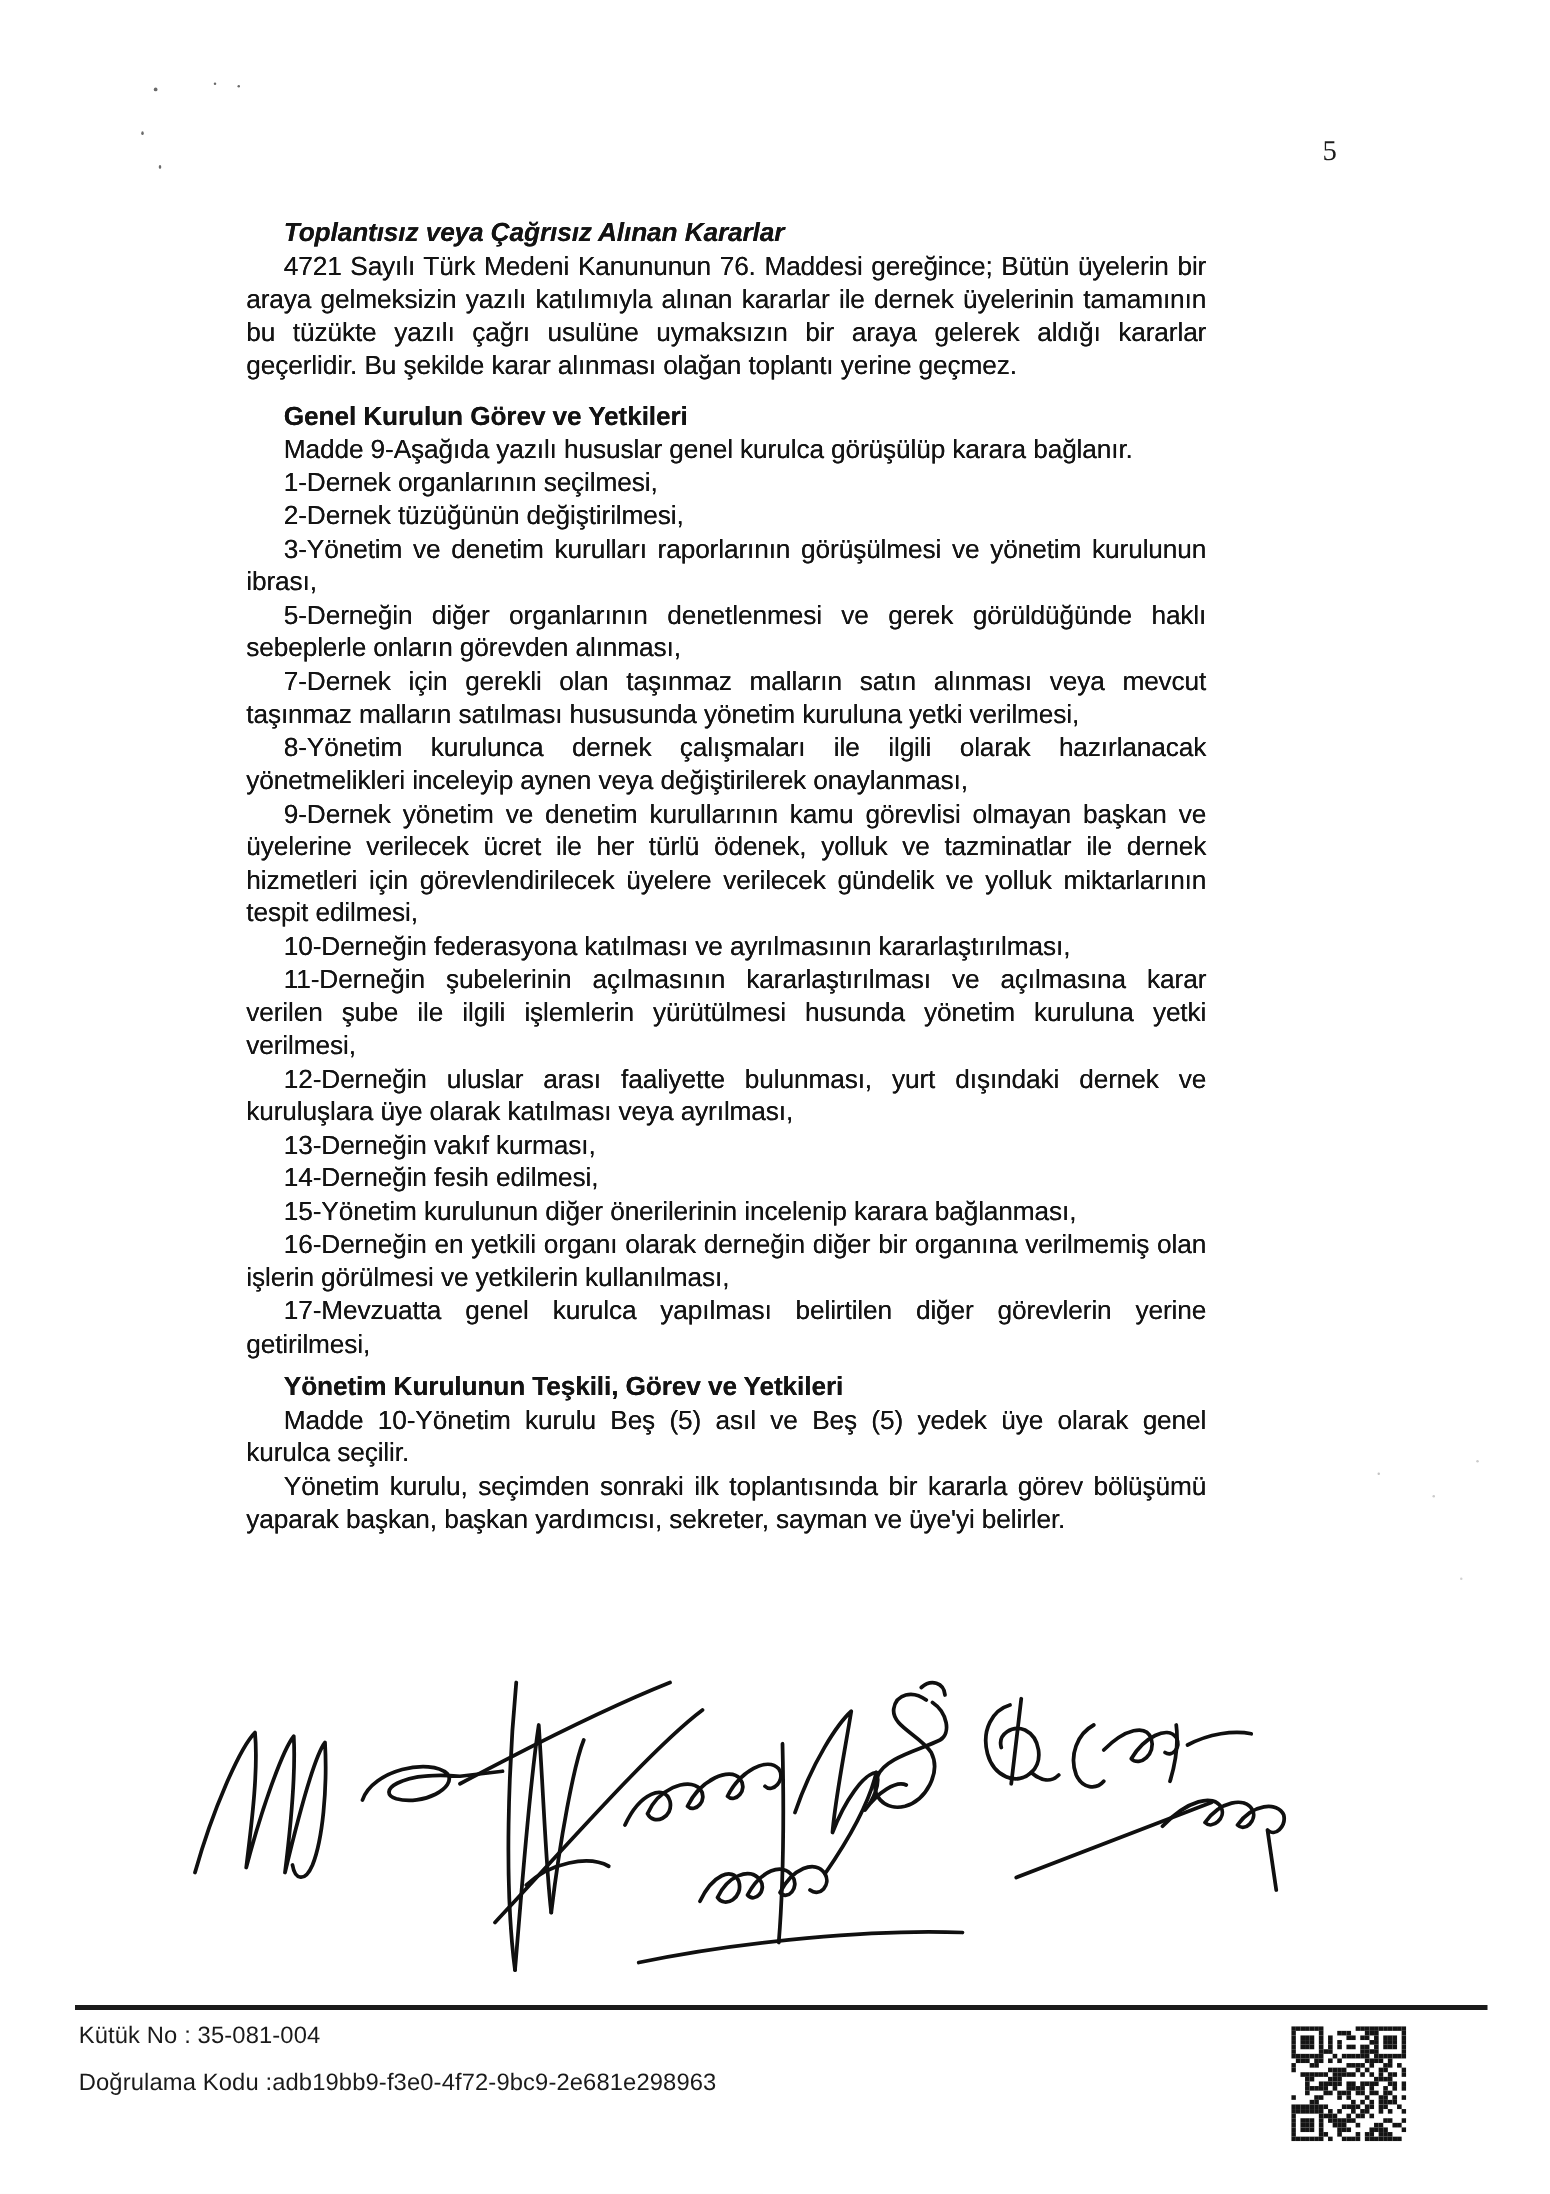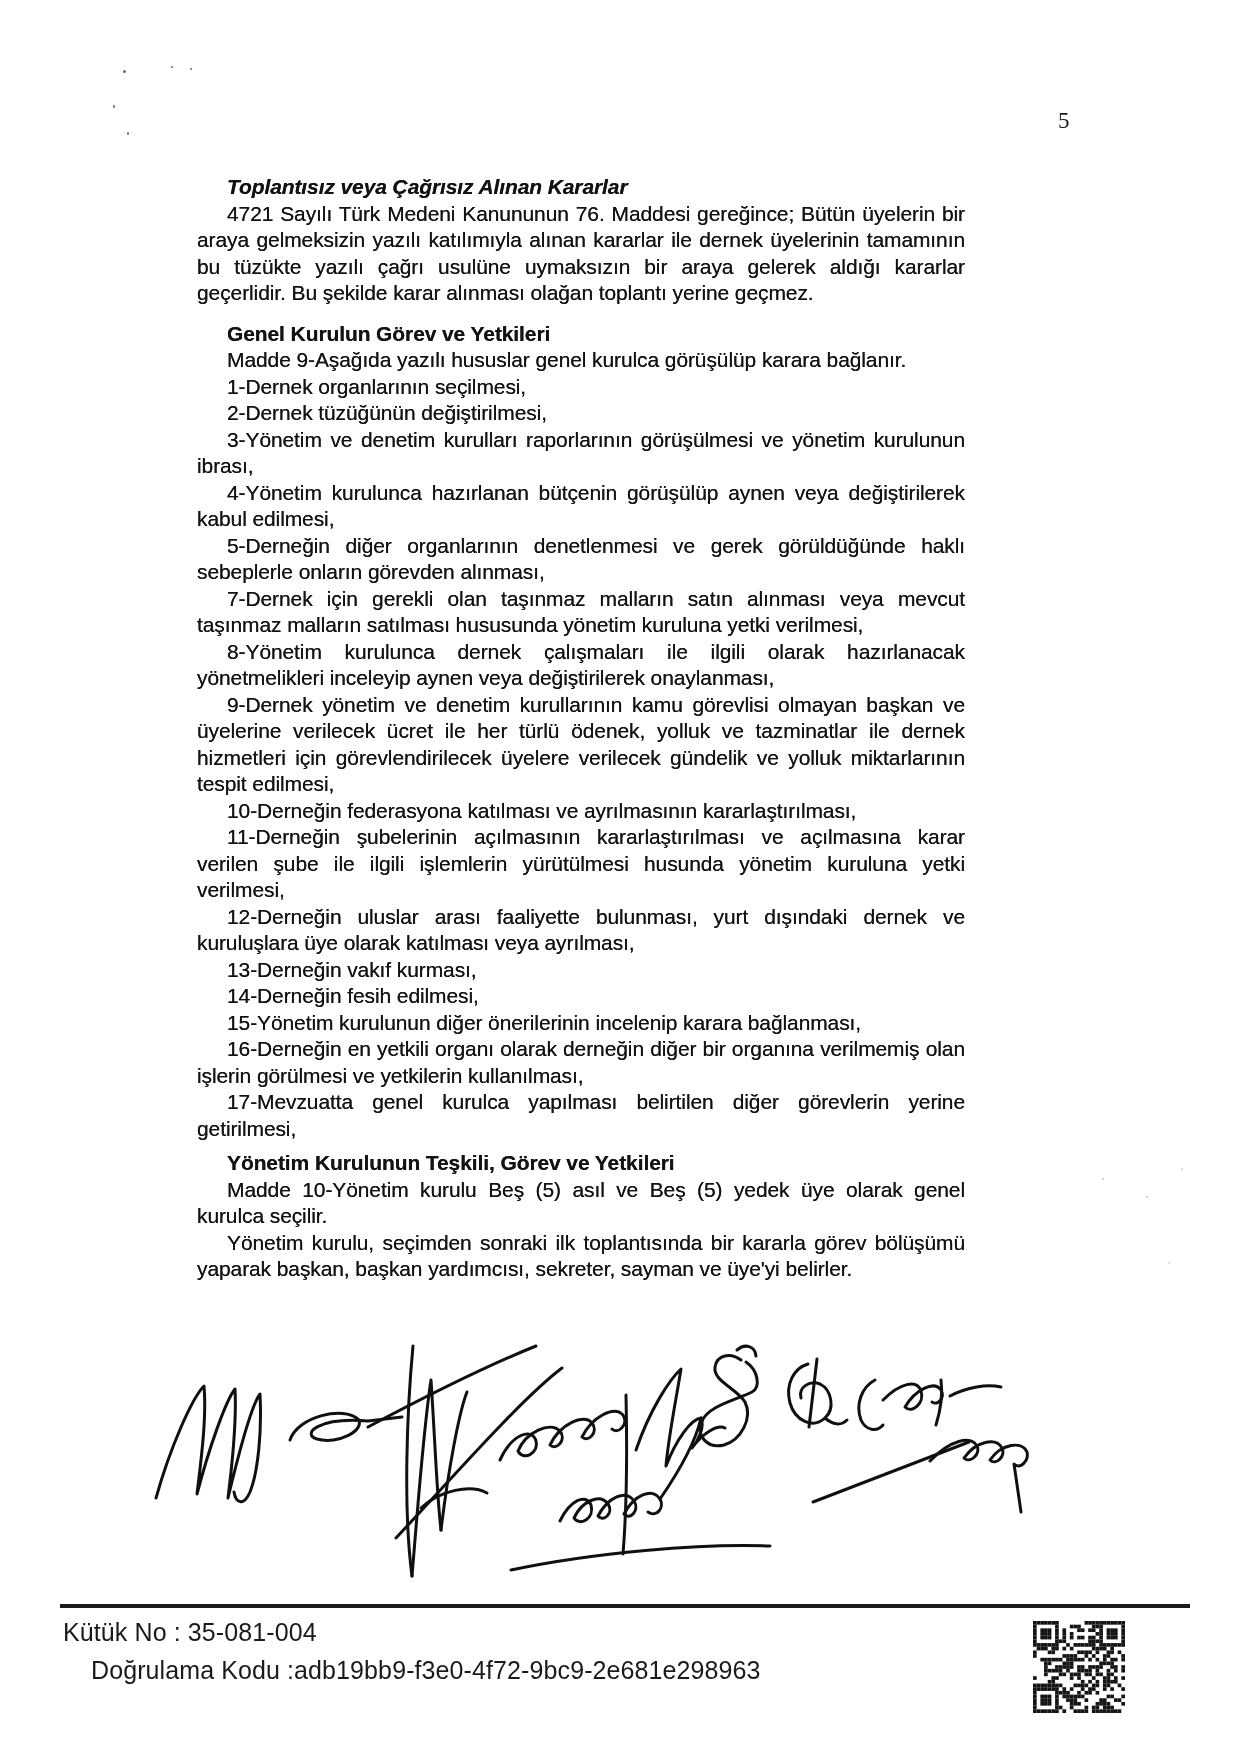--- a/index.html
+++ b/index.html
@@ -25,23 +25,23 @@
   }
   .content p{margin:0;text-indent:30px;}
   .heading{font-weight:bold;text-align:left;}
   .heading.it{font-style:italic;}
   .gap-genel{margin-top:14px !important;}
   .gap-yonetim{margin-top:8px !important;}
   b{font-weight:normal;}
   .signatures{position:absolute;left:140px;top:1340px;width:900px;height:250px;}
   .signatures path{fill:none;stroke:#101010;stroke-width:3;stroke-linecap:round;stroke-linejoin:round;}
   .footer-rule{position:absolute;left:60px;top:1604px;width:1130px;height:4px;background:#1b1b1b;}
-  .footer-line{position:absolute;left:63px;font-size:25px;color:#1a1a1a;letter-spacing:0.1px;}
+  .footer-line{position:absolute;left:63px;font-size:19px;color:#1a1a1a;letter-spacing:0.1px;}
   .fl1{top:1618px;}
-  .fl2{top:1656px;margin-left:28px;}
+  .fl2{top:1656px;}
   .fl3{top:1694px;}
   .qr{position:absolute;left:1033px;top:1621px;width:92px;height:92px;}
   .qr rect{fill:#141414;}
 </style>
 </head>
 <body>
 
 <div class="page">
 
   <span class="speck" style="left:123px;top:70px;width:3px;height:3px;"></span>
@@ -58,21 +58,20 @@
 
   <div class="content">
     <p class="heading it">Toplantısız veya Çağrısız Alınan Kararlar</p>
     <p>4721 Sayılı Türk Medeni Kanununun 76. Maddesi gereğince; Bütün üyelerin bir araya gelmeksizin yazılı katılımıyla alınan kararlar ile dernek üyelerinin tamamının bu tüzükte yazılı çağrı usulüne uymaksızın bir araya gelerek aldığı kararlar geçerlidir.  Bu şekilde karar alınması olağan toplantı yerine geçmez.</p>
 
     <p class="heading gap-genel">Genel Kurulun Görev ve Yetkileri</p>
     <p><b>Madde 9</b><span>-Aşağıda yazılı hususlar genel kurulca görüşülüp karara bağlanır.</span></p>
     <p>1-Dernek organlarının seçilmesi,</p>
     <p>2-Dernek tüzüğünün değiştirilmesi,</p>
     <p>3-Yönetim ve denetim kurulları raporlarının görüşülmesi ve yönetim kurulunun ibrası,</p>
-    <p>4-Yönetim kurulunca hazırlanan bütçenin görüşülüp aynen veya değiştirilerek kabul edilmesi,</p>
     <p>5-Derneğin diğer organlarının denetlenmesi ve gerek görüldüğünde haklı sebeplerle onların görevden alınması,</p>
     <p>7-Dernek için gerekli olan taşınmaz malların satın alınması veya mevcut taşınmaz malların satılması hususunda yönetim kuruluna yetki verilmesi,</p>
     <p>8-Yönetim kurulunca dernek çalışmaları ile ilgili olarak hazırlanacak yönetmelikleri inceleyip aynen veya değiştirilerek onaylanması,</p>
     <p>9-Dernek yönetim ve denetim kurullarının kamu görevlisi olmayan başkan ve üyelerine verilecek ücret ile her türlü ödenek, yolluk ve tazminatlar ile dernek hizmetleri için görevlendirilecek üyelere verilecek gündelik ve yolluk miktarlarının tespit edilmesi,</p>
     <p>10-Derneğin federasyona katılması ve ayrılmasının kararlaştırılması,</p>
     <p>11-Derneğin şubelerinin açılmasının kararlaştırılması ve açılmasına karar verilen şube ile ilgili işlemlerin yürütülmesi husunda yönetim kuruluna yetki verilmesi,</p>
     <p>12-Derneğin uluslar arası faaliyette bulunması, yurt dışındaki dernek ve kuruluşlara üye olarak katılması veya ayrılması,</p>
     <p>13-Derneğin vakıf kurması,</p>
     <p>14-Derneğin fesih edilmesi,</p>
     <p>15-Yönetim kurulunun diğer önerilerinin incelenip karara bağlanması,</p>

